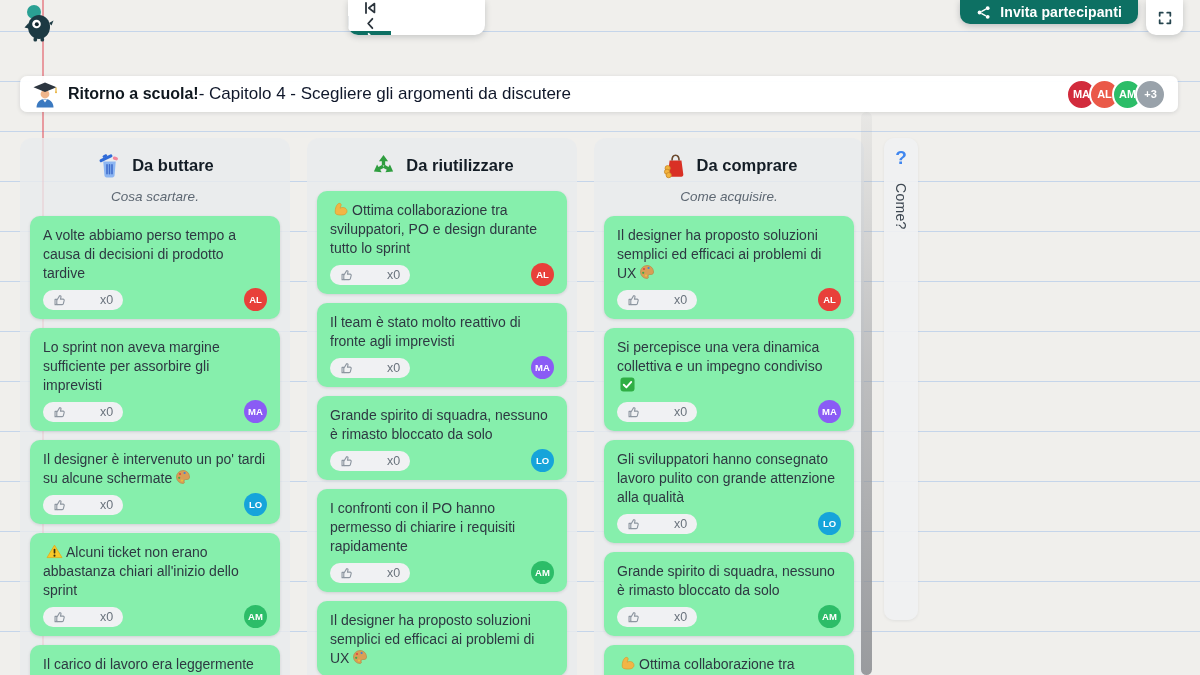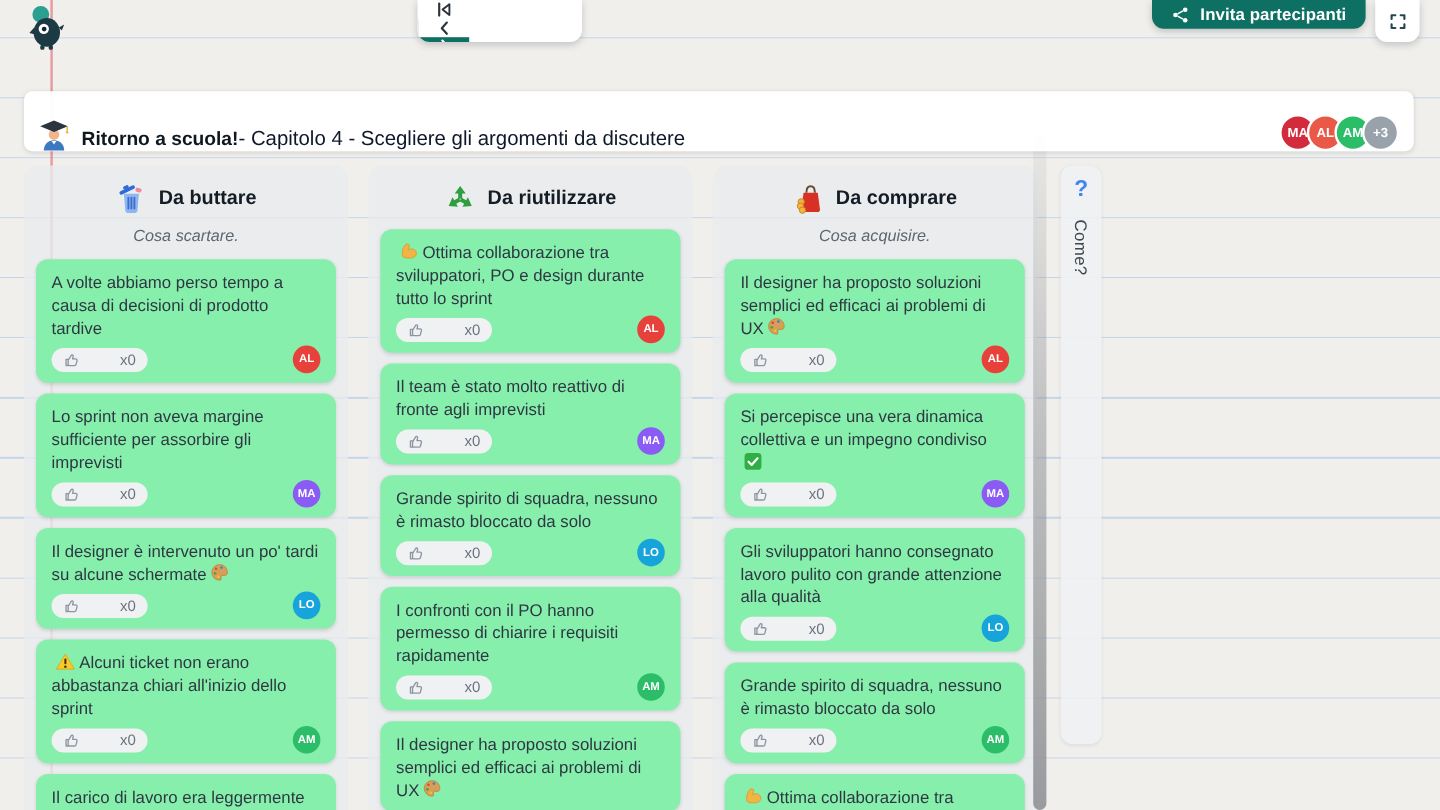--- a/index.html
+++ b/index.html
@@ -32,23 +32,23 @@
   .invite-btn{
     display:flex;align-items:center;gap:9px;height:24px;padding:0 16px;background:var(--teal);
     border:none;border-radius:0 0 10px 10px;box-shadow:0 2px 6px rgba(40,50,60,.25);cursor:pointer;
   }
   .invite-label{color:#fff;font-size:14px;font-weight:700;letter-spacing:.1px;}
   .fs-btn{width:37px;height:35px;background:#fff;border:none;border-radius:0 0 10px 10px;
     box-shadow:0 2px 6px rgba(40,50,60,.22);display:flex;align-items:center;justify-content:center;cursor:pointer;}
 
   
   .session-header{
-    position:absolute;left:20px;right:22px;top:76px;height:50px;z-index:4;
+    position:absolute;left:20px;right:22px;top:76px;height:36px;z-index:4;
     background:rgba(255,255,255,.96);border-radius:7px;box-shadow:0 1px 4px rgba(40,50,60,.14);
-    display:flex;align-items:flex-end;padding:0 12px;box-sizing:border-box;
+    display:flex;align-items:center;padding:0 12px;box-sizing:border-box;
   }
   .session-title{font-size:16px;font-weight:800;color:#10181f;margin-left:10px;white-space:nowrap;}
   .session-subtitle{font-size:17px;color:#0f172a;margin-left:0;white-space:nowrap;}
   .avatar-stack{margin-left:auto;display:flex;}
   .avatar-stack .avatar{width:27px;height:27px;margin-left:-8px;border:2px solid #fff;font-size:11px;}
   .avatar{border-radius:50%;display:flex;align-items:center;justify-content:center;
     color:#fff;font-weight:800;flex:none;}
 
   
   .board{position:absolute;left:20px;top:138px;z-index:2;display:flex;gap:17px;}
@@ -408,21 +408,21 @@
             <svg width="27" height="27" viewBox="0 0 26 26">
               <path d="M8.3 8.3h11.4l1.8 13.4c.15 1.1-.7 2.1-1.8 2.1H8.3c-1.1 0-1.95-1-1.8-2.1z" fill="#d93025"></path>
               <path d="M10.6 8.3c0-3.1 1.3-5.2 3.4-5.2s3.4 2.1 3.4 5.2" stroke="#6b4a2f" stroke-width="1.6" fill="none"></path>
               <circle cx="6.4" cy="15.6" r="2.5" fill="#f3b33c" stroke="#c8882a" stroke-width=".8"></circle>
               <circle cx="5.8" cy="19" r="2.5" fill="#f3b33c" stroke="#c8882a" stroke-width=".8"></circle>
               <circle cx="7.4" cy="22.3" r="2.5" fill="#f3b33c" stroke="#c8882a" stroke-width=".8"></circle>
             </svg>
           </span>
           <span class="col-title">Da comprare</span>
         </div>
-      <div class="col-subtitle">Cosa acquisire.</div>
+      <div class="col-subtitle">Come acquisire.</div>
     </div>
     <div class="cards">
 
         <div class="card">
           <div class="card-text">Il designer ha proposto soluzioni semplici ed efficaci ai problemi di UX<span class="icn">
               <svg width="16" height="16" viewBox="0 0 16 16">
                 <path d="M8 1.5a6.5 6.5 0 100 13c1.2 0 1.6-.8 1.2-1.7-.5-1.1.2-2.3 1.5-2.3h1.6c1.4 0 2.2-1 2.2-2.5C14.5 4.2 11.6 1.5 8 1.5z" fill="#d99e55" stroke="#b67f3e" stroke-width=".6"></path>
                 <circle cx="5" cy="5" r="1.1" fill="#e04343"></circle>
                 <circle cx="9.6" cy="4" r="1.1" fill="#3f7fd6"></circle>
                 <circle cx="4.2" cy="8.8" r="1.1" fill="#46a546"></circle>

